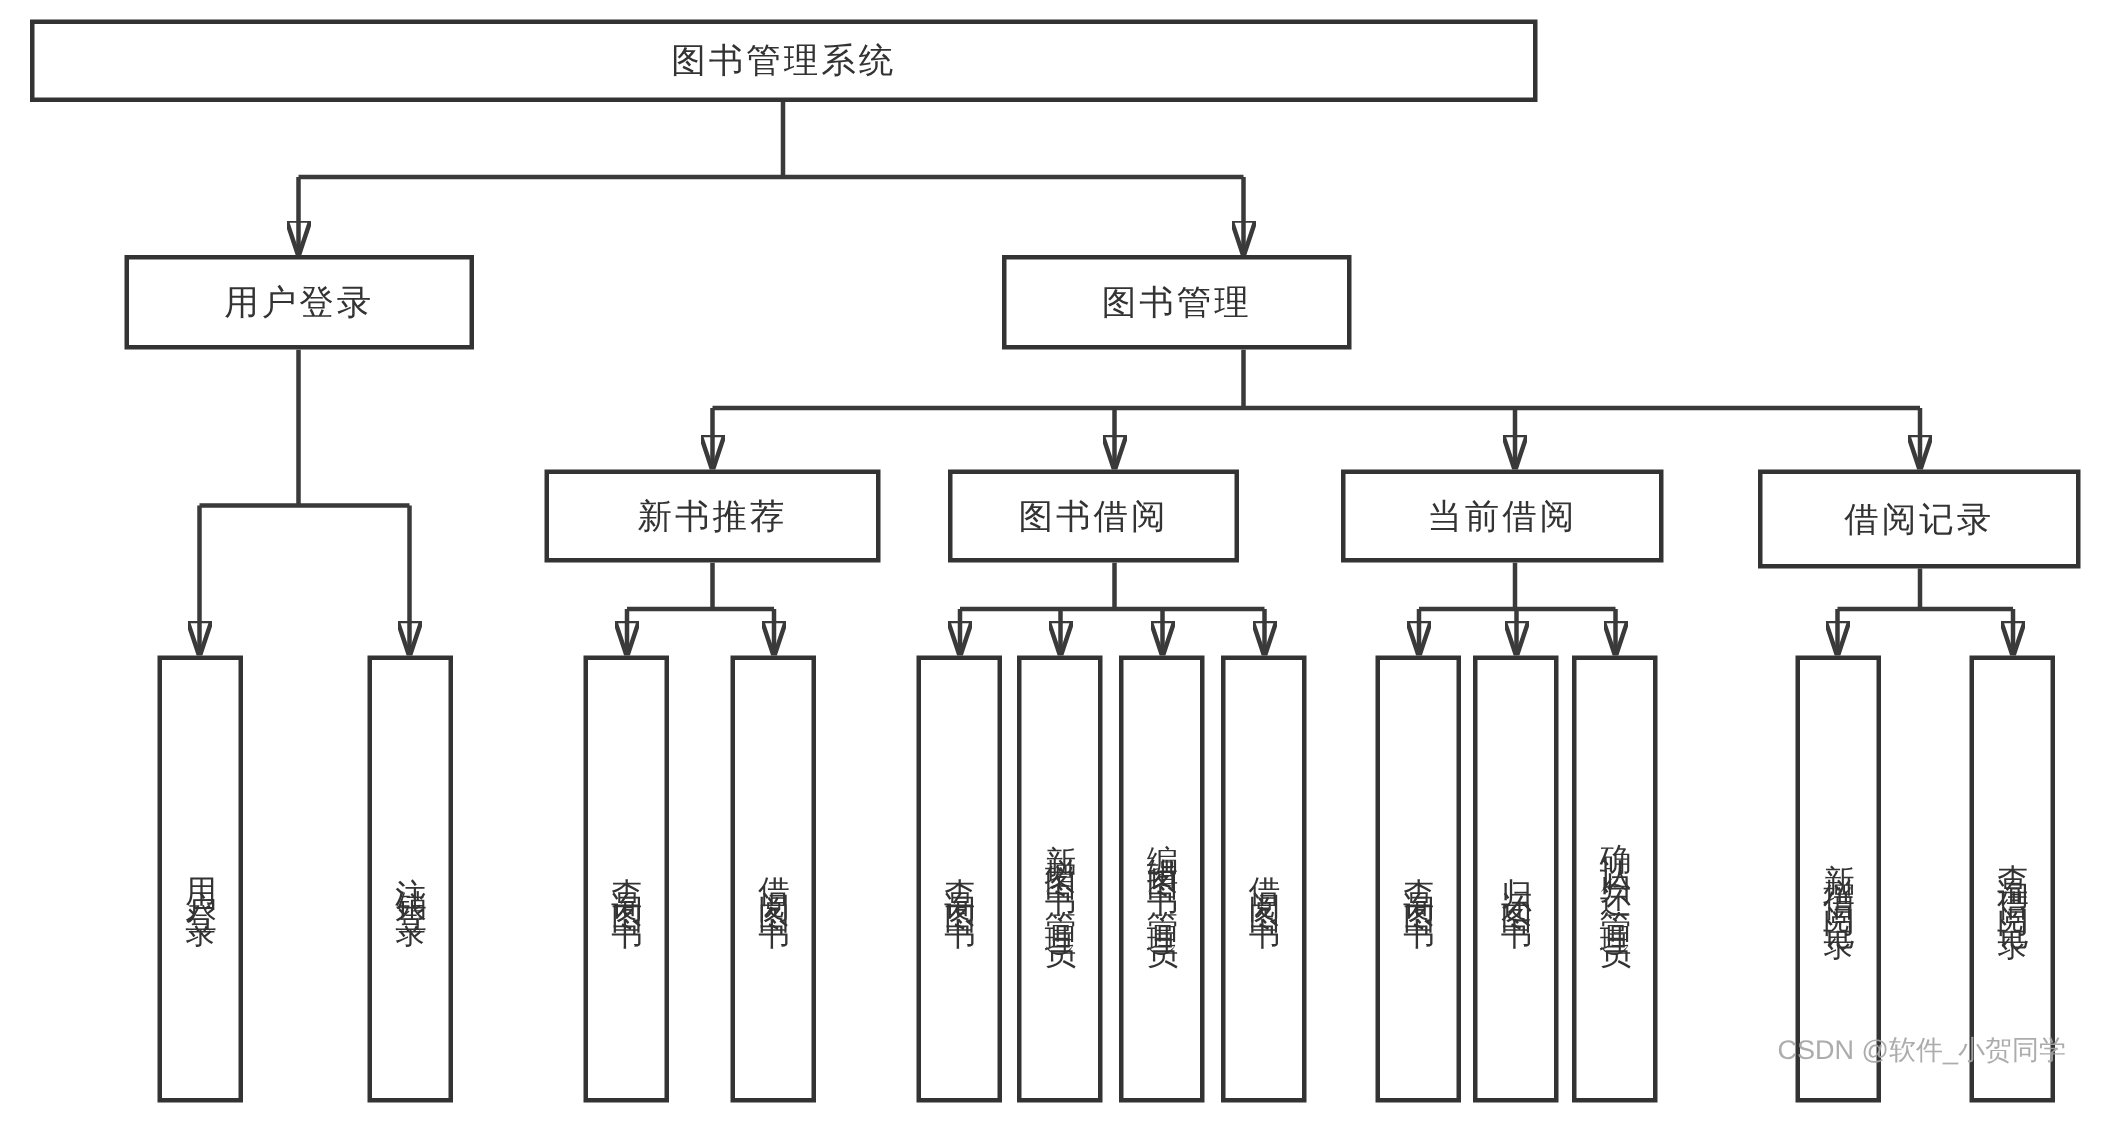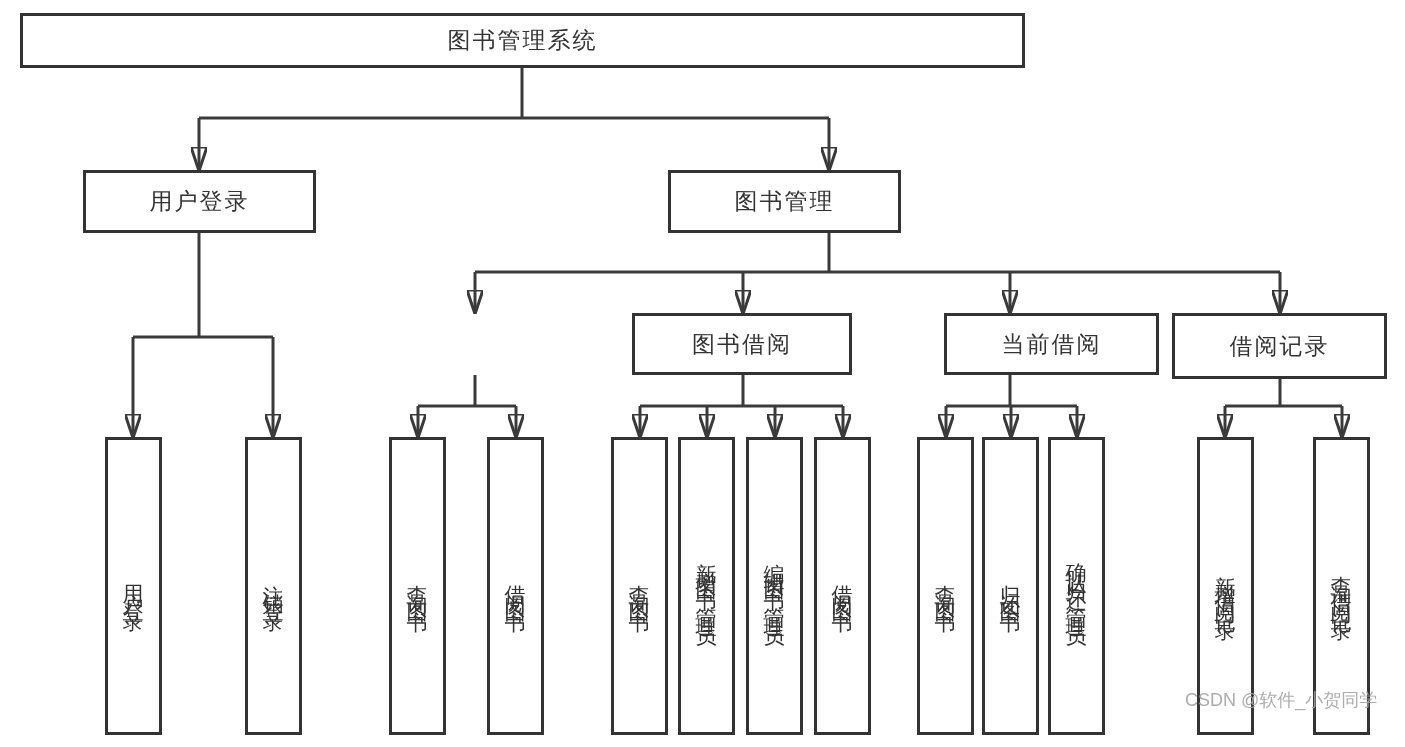--- a/index.html
+++ b/index.html
@@ -38,22 +38,22 @@
     font-size: 21px;
     letter-spacing: 9px;
     line-height: 1;
     white-space: nowrap;
   }
   
   #n-root        { left: 20px;   top: 13px;  width: 1005px; height: 55px; }
   #n-user-login  { left: 83px;   top: 170px; width: 233px;  height: 63px; }
   #n-book-mgmt   { left: 668px;  top: 170px; width: 233px;  height: 63px; }
   #n-new-book    { left: 363px;  top: 313px; width: 224px;  height: 62px; }
-  #n-borrowing   { left: 632px;  top: 313px; width: 220px;  height: 62px; }
-  #n-current     { left: 944px;  top: 313px; width: 215px;  height: 62px; }
+  #n-borrowing   { left: 632px;  top: 313px; width: 194px;  height: 62px; }
+  #n-current     { left: 894px;  top: 313px; width: 215px;  height: 62px; }
   #n-records     { left: 1172px; top: 313px; width: 215px;  height: 66px; }
   .leaf          { top: 437px; width: 57px; height: 298px; }
   #n-leaf-login      { left: 105px; }
   #n-leaf-logout     { left: 245px; }
   #n-leaf-nb-query   { left: 389px; }
   #n-leaf-nb-borrow  { left: 487px; }
   #n-leaf-bb-query   { left: 611px; }
   #n-leaf-bb-add     { left: 678px; }
   #n-leaf-bb-edit    { left: 746px; }
   #n-leaf-bb-borrow  { left: 814px; }
@@ -122,20 +122,23 @@
     <span>图书管理系统</span>
   </div>
 
   <div class="node h-node" id="n-user-login">
     <span>用户登录</span>
   </div>
   <div class="node h-node" id="n-book-mgmt">
     <span>图书管理</span>
   </div>
 
+  <div class="node h-node" id="n-new-book">
+    <span>新书推荐</span>
+  </div>
   <div class="node h-node" id="n-borrowing">
     <span>图书借阅</span>
   </div>
   <div class="node h-node" id="n-current">
     <span>当前借阅</span>
   </div>
   <div class="node h-node" id="n-records">
     <span>借阅记录</span>
   </div>
 

